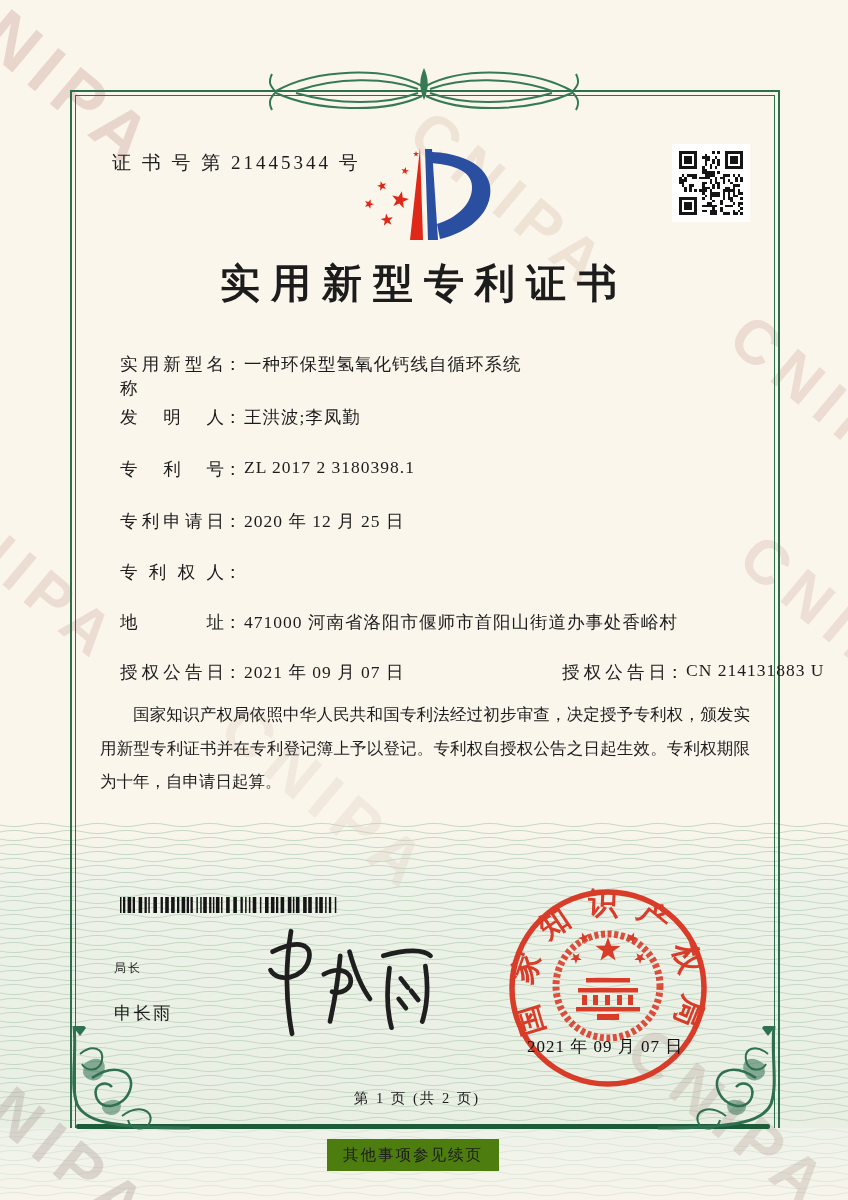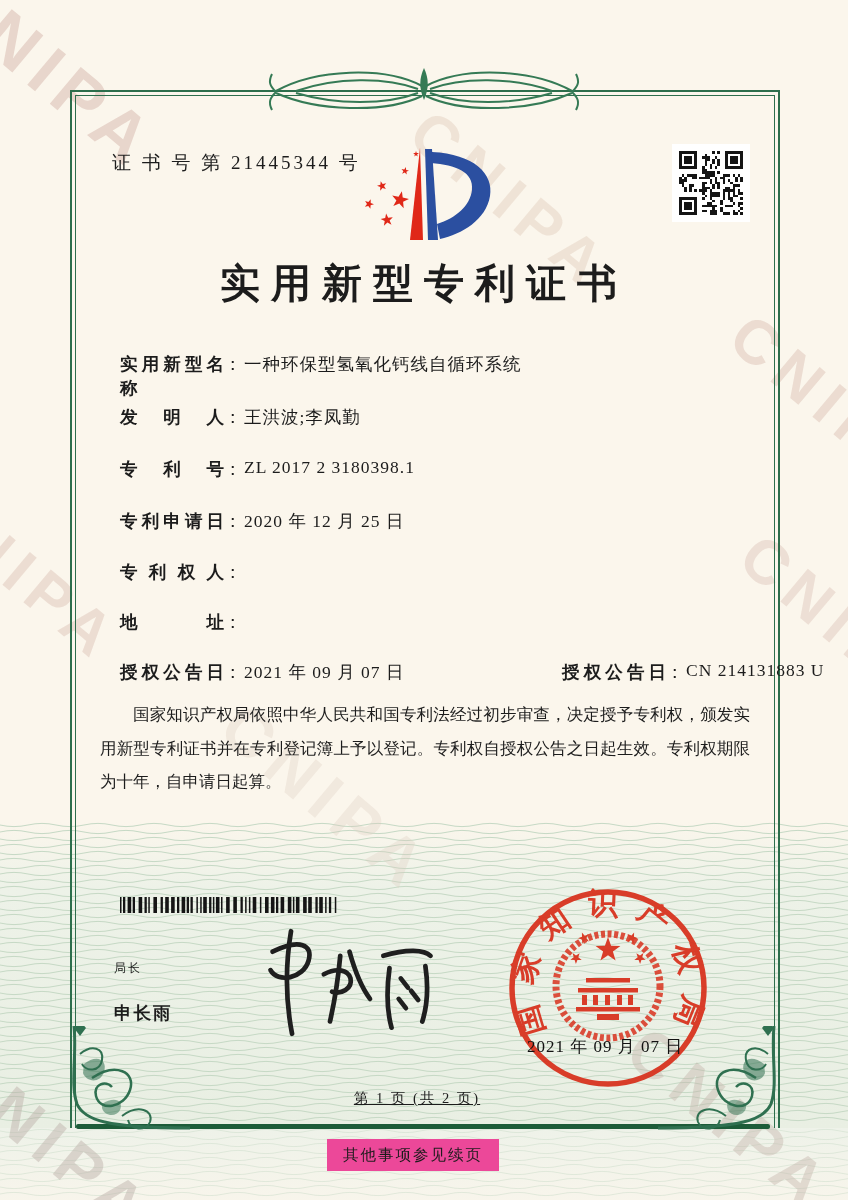--- a/index.html
+++ b/index.html
@@ -28,39 +28,39 @@
   .ornament{position:absolute;z-index:4;}
   
   .cert-no{position:absolute;left:112px;top:150px;z-index:5;font-size:19px;letter-spacing:3px;}
   .logo{position:absolute;left:352px;top:138px;z-index:5;}
   .qr-box{position:absolute;left:672px;top:144px;width:78px;height:78px;background:#fff;
     z-index:5;display:flex;align-items:center;justify-content:center;}
   .title{position:absolute;left:72px;top:250px;width:704px;z-index:5;text-align:center;
     font-size:40px;font-weight:bold;letter-spacing:11px;margin-top:6px;}
   
   .field{position:absolute;left:120px;width:600px;z-index:5;font-size:17.5px;display:flex;}
-  .flabel{display:inline-block;width:104px;text-align:justify;text-align-last:justify;flex:none;font-weight:bold;}
+  .flabel{display:inline-block;width:104px;text-align:justify;text-align-last:justify;flex:none;}
   .fcolon{flex:none;width:20px;}
   .fvalue{flex:1;letter-spacing:1px;}
   .grant2{position:absolute;left:442px;top:0;display:flex;width:320px;font-size:17.5px;}
   
   .body-text{position:absolute;left:100px;top:698px;width:650px;z-index:5;
     font-size:16.5px;line-height:33.5px;text-align:justify;}
   .body-text p{margin:0;text-indent:2em;}
   
   .barcode{position:absolute;left:120px;top:897px;z-index:5;}
   .role{position:absolute;left:114px;top:960px;z-index:5;font-size:12px;letter-spacing:2px;text-align:right;}
-  .dname{position:absolute;left:114px;top:1001px;z-index:5;font-size:17.5px;letter-spacing:2px;font-weight:bold;}
+  .dname{position:absolute;left:114px;top:1001px;z-index:5;font-size:17.5px;letter-spacing:2px;}
   .sig{position:absolute;left:250px;top:925px;z-index:6;}
   .seal{position:absolute;left:498px;top:878px;z-index:6;opacity:.94;}
   .seal-date{position:absolute;left:527px;top:1035px;z-index:7;font-size:17px;letter-spacing:1px;color:#111;}
   .page-num{position:absolute;left:72px;top:1089px;width:690px;z-index:5;text-align:center;
-    font-size:14.5px;letter-spacing:2px;text-decoration:underline;}
+    font-size:14.5px;letter-spacing:2px;}
   .note-box{position:absolute;left:327px;top:1139px;width:172px;height:32px;z-index:5;
-    background:#ec4899;display:flex;align-items:center;justify-content:center;
+    background:#4d7c0f;display:flex;align-items:center;justify-content:center;
     font-size:15.5px;letter-spacing:2px;}
 </style>
 </head>
 <body>
 
 <div class="page">
 
   <div class="wave-zone">
     <svg id="waves1" width="848" height="306">
         <path d="M-28,3 q14,-3.2 28,0 q14,3.2 28,0 q14,-3.2 28,0 q14,3.2 28,0 q14,-3.2 28,0 q14,3.2 28,0 q14,-3.2 28,0 q14,3.2 28,0 q14,-3.2 28,0 q14,3.2 28,0 q14,-3.2 28,0 q14,3.2 28,0 q14,-3.2 28,0 q14,3.2 28,0 q14,-3.2 28,0 q14,3.2 28,0 q14,-3.2 28,0 q14,3.2 28,0 q14,-3.2 28,0 q14,3.2 28,0 q14,-3.2 28,0 q14,3.2 28,0 q14,-3.2 28,0 q14,3.2 28,0 q14,-3.2 28,0 q14,3.2 28,0 q14,-3.2 28,0 q14,3.2 28,0 q14,-3.2 28,0 q14,3.2 28,0 q14,-3.2 28,0 q14,3.2 28,0 q14,-3.2 28,0 q14,3.2 28,0" stroke="#c6d9c5" stroke-width="1" fill="none"></path>
@@ -400,20 +400,21 @@
       <span class="fcolon">：</span>
       <span class="fvalue">2020 年 12 月 25 日</span>
   </div>
   <div class="field" style="top:560px">
     <span class="flabel">专利权人</span>
       <span class="fcolon">：</span>
   </div>
   <div class="field" style="top:610px">
     <span class="flabel">地址</span>
       <span class="fcolon">：</span>
+      <span class="fvalue">471000 河南省洛阳市偃师市首阳山街道办事处香峪村</span>
   </div>
 
   <div class="field" style="top:660px">
     <span class="flabel">授权公告日</span>
       <span class="fcolon">：</span>
       <span class="fvalue">2021 年 09 月 07 日</span>
     <span class="grant2">
       <span class="flabel">授权公告日</span>
         <span class="fcolon">：</span>
         <span class="fvalue">CN 214131883 U</span>

